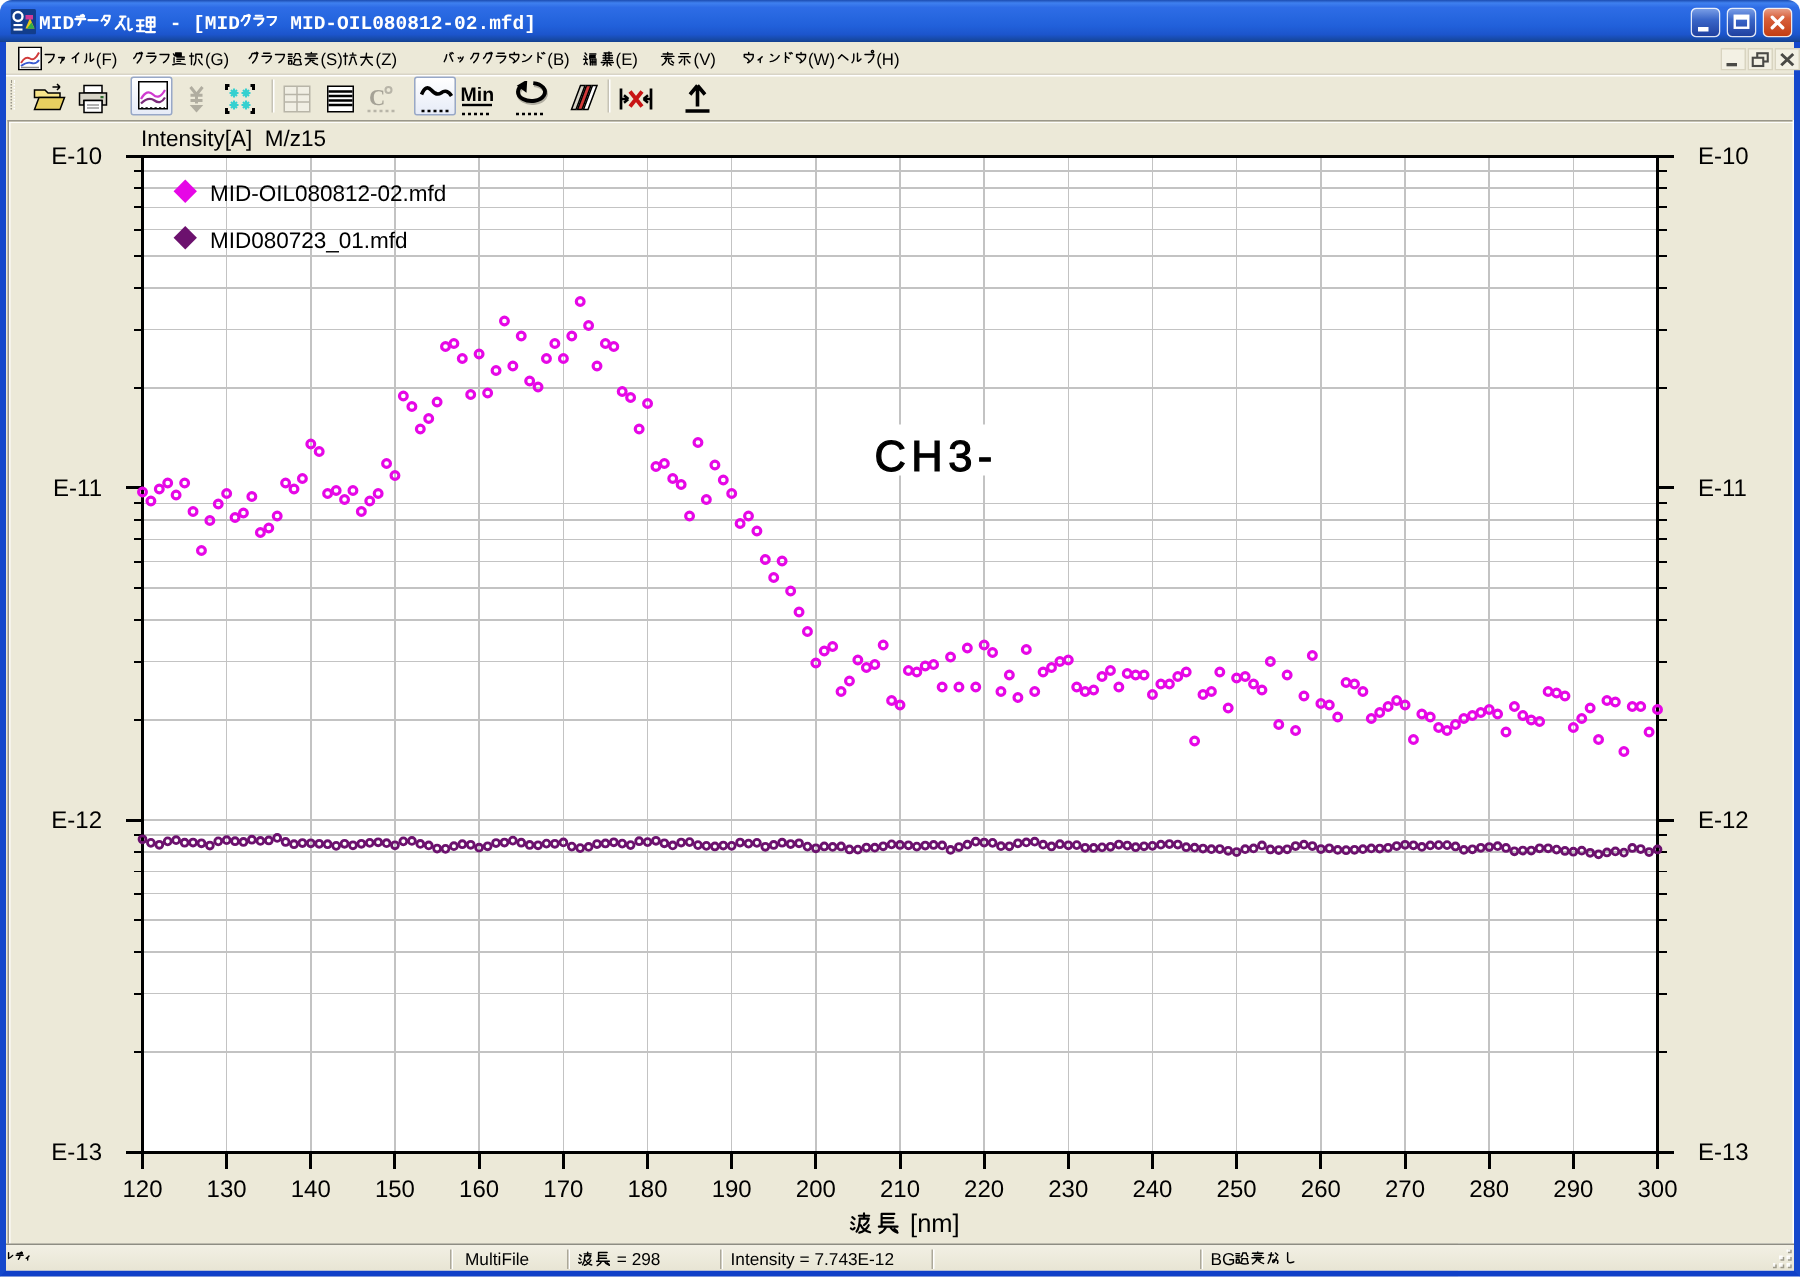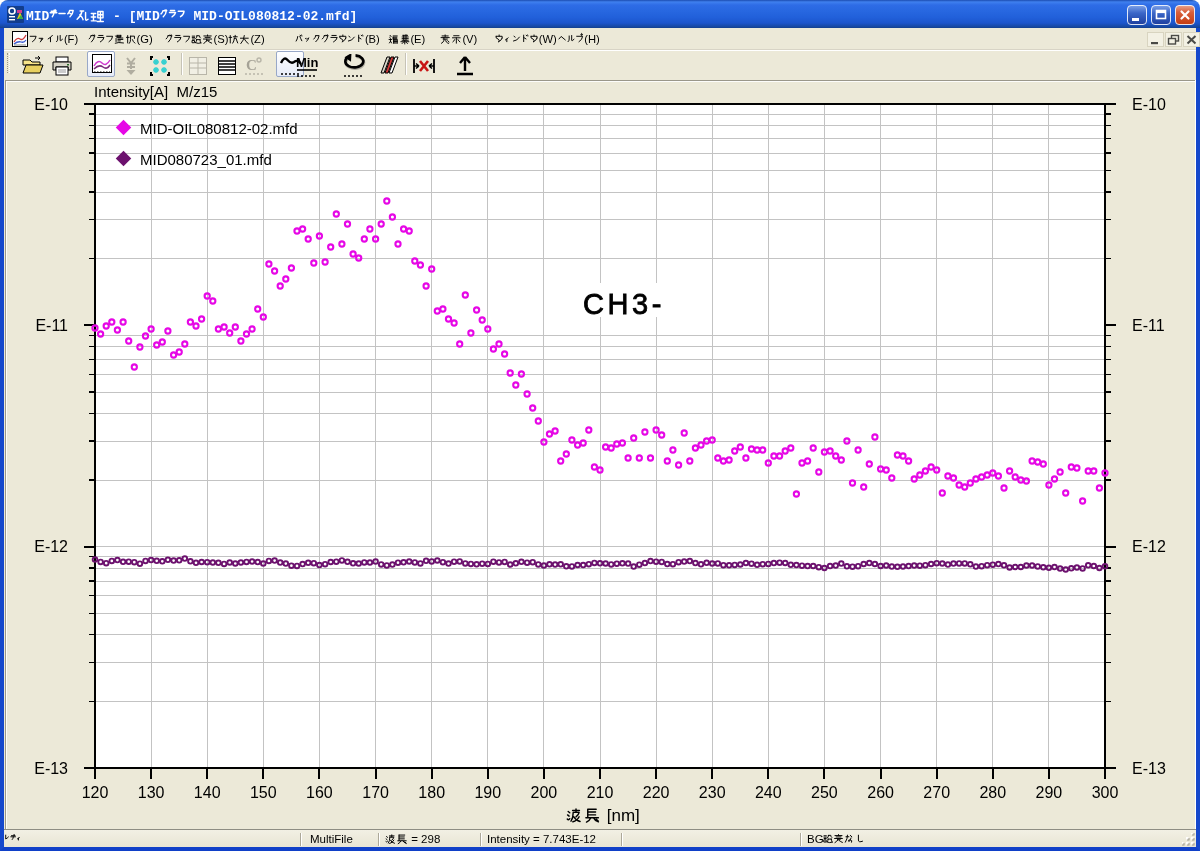--- a/index.html
+++ b/index.html
@@ -260,21 +260,21 @@
     <div style="position:absolute;left:243px;top:54px;width:24px;height:24px"><svg width="24" height="24">
         <text x="3" y="16" font-size="15px" font-weight="bold" fill="#a5a296" font-family="Liberation Serif,serif">C</text>
         <circle cx="16" cy="6" r="2" fill="none" stroke="#b8b5a8" stroke-width="1.4"></circle>
         <path d="M2,20 h2 M6,20 h2 M10,20 h2 M14,20 h2 M18,20 h2" stroke="#b8b5a8" stroke-width="1.6"></path>
       </svg></div>
     <div style="position:absolute;left:276px;top:51px;width:28px;height:26px;border:1px solid #98a8c8;border-radius:2px;background:linear-gradient(#fff,#e6ebf7)"></div>
     <div style="position:absolute;left:279px;top:52px;width:24px;height:24px"><svg width="24" height="24">
         <path d="M2,11 Q5,4 8.5,8 Q12,12 15,10 Q19,7 22,12" fill="none" stroke="#000" stroke-width="2.4"></path>
         <path d="M2,22 h2 M6,22 h2 M10,22 h2 M14,22 h2 M18,22 h2" stroke="#000" stroke-width="1.6"></path>
       </svg></div>
-    <div style="position:absolute;left:295px;top:54px;width:24px;height:24px"><svg width="24" height="24">
+    <div style="position:absolute;left:306px;top:54px;width:24px;height:24px"><svg width="24" height="24">
         <text x="1" y="13" font-size="13px" font-weight="bold" fill="#000" font-family="Liberation Sans,sans-serif">Min</text>
         <path d="M2,16 h20" stroke="#000" stroke-width="1.6"></path>
         <path d="M2,22 h2 M6,22 h2 M10,22 h2 M14,22 h2 M18,22 h2" stroke="#000" stroke-width="1.6"></path>
       </svg></div>
     <div style="position:absolute;left:342px;top:54px;width:24px;height:24px"><svg width="24" height="24">
         <path d="M8,3.5 A9,6 0 1,0 14,2.6" fill="none" stroke="#b0ada0" stroke-width="2.8"></path>
         <path d="M7,2.5 A9,6 0 1,0 13.5,1.4" fill="none" stroke="#000" stroke-width="2.6"></path>
         <path d="M9.5,-1 l-7,4.2 6.5,4.6 z" fill="#000"></path>
         <path d="M2,22 h2 M6,22 h2 M10,22 h2 M14,22 h2 M18,22 h2" stroke="#000" stroke-width="1.6"></path>
       </svg></div>

